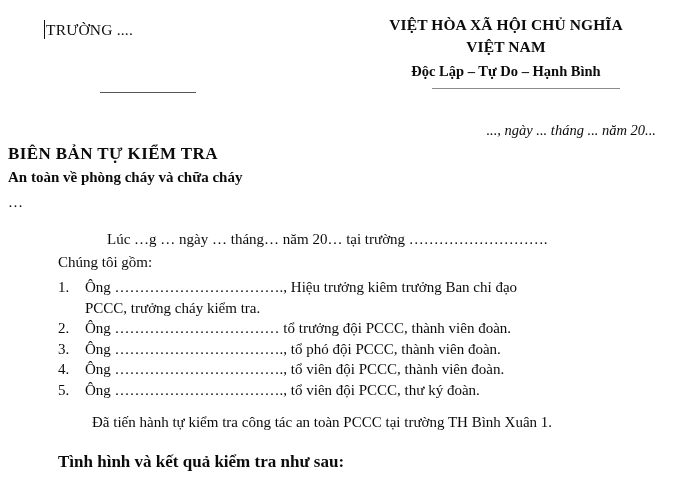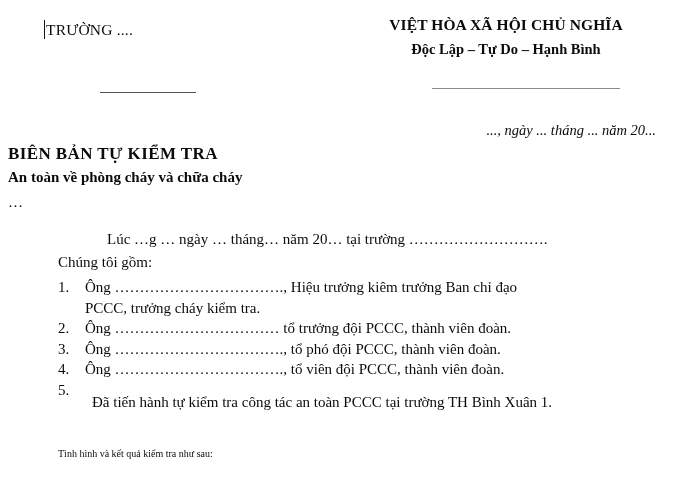--- a/index.html
+++ b/index.html
@@ -188,39 +188,40 @@
 
   .tail {
     padding-left: 92px;
     line-height: 21px;
     margin-top: 12px;
   }
 
   .closing {
     padding-left: 58px;
     line-height: 21px;
-    margin-top: 30px;
-    font-weight: normal;
-    font-size: 10px;
+    margin-top: 18px;
+    font-weight: bold;
+    font-size: 17px;
   }
 </style>
 </head>
 <body>
 
 <div class="page">
 
   <div class="header">
 
     <div class="hdr-left">
       <span class="org"><span class="caret"></span><span>TRƯỜNG ....</span></span>
     </div>
     <div class="rule-left"></div>
 
     <div class="hdr-right">
       <div class="nation1">VIỆT HÒA XÃ HỘI CHỦ NGHĨA</div>
+      <div class="nation2">VIỆT NAM</div>
       <div class="motto">Độc Lập – Tự Do – Hạnh Bình</div>
       <div class="rule-right"></div>
     </div>
 
     <div class="dateline">..., ngày ... tháng ... năm 20...</div>
   </div>
 
   <div class="title-block">
     <div class="title-main">BIÊN BẢN TỰ KIỂM TRA</div>
     <div class="title-sub">An toàn về phòng cháy và chữa cháy</div>
@@ -246,20 +247,21 @@
       <li>
         <span class="num">3.</span>
         <span>Ông ……………………………., tổ phó đội PCCC, thành viên đoàn.</span>
       </li>
       <li>
         <span class="num">4.</span>
         <span>Ông ……………………………., tổ viên đội PCCC, thành viên đoàn.</span>
       </li>
       <li>
         <span class="num">5.</span>
+        <span>Ông ……………………………., tổ viên đội PCCC, thư ký đoàn.</span>
       </li>
     </ul>
 
     <div class="tail">Đã tiến hành tự kiểm tra công tác an toàn PCCC tại trường TH Bình Xuân 1.</div>
 
     <div class="closing">Tình hình và kết quả kiểm tra như sau:</div>
   </div>
 
 </div>
 

